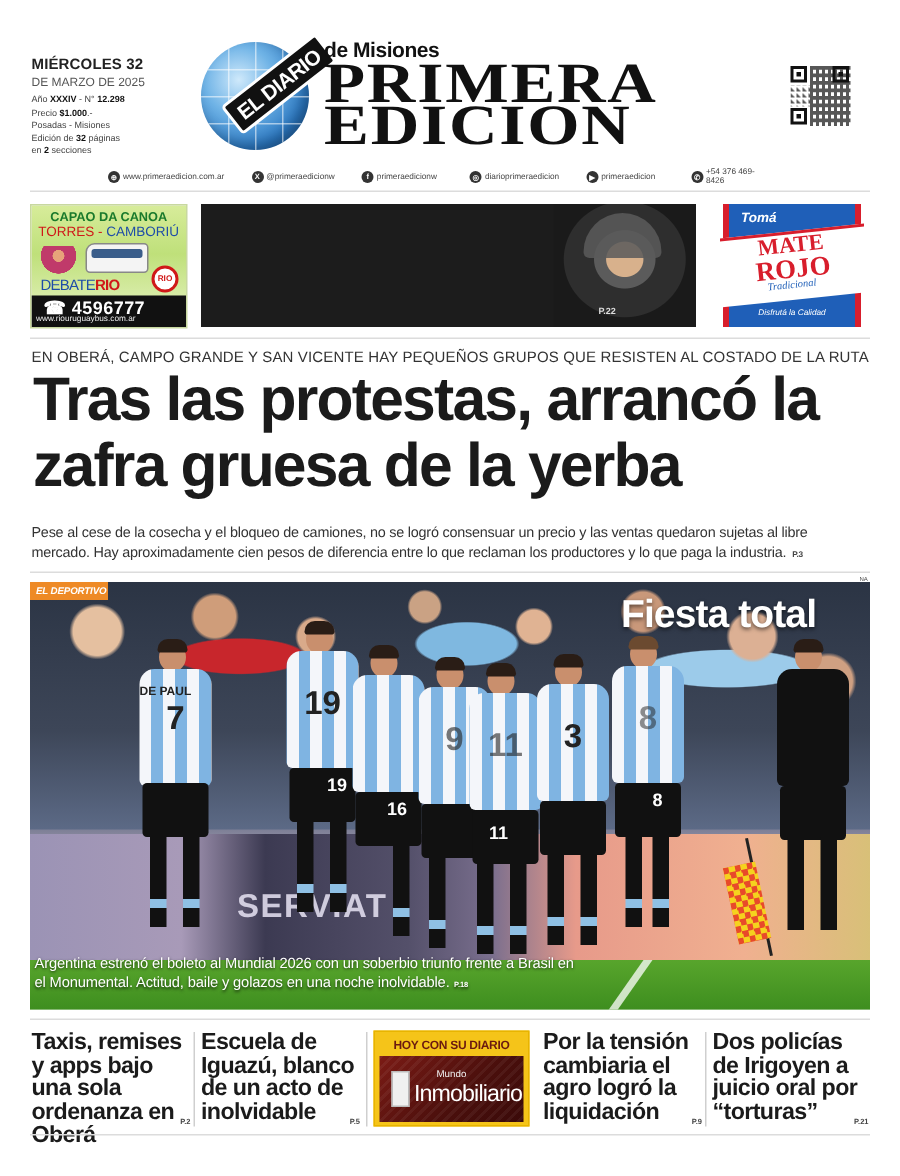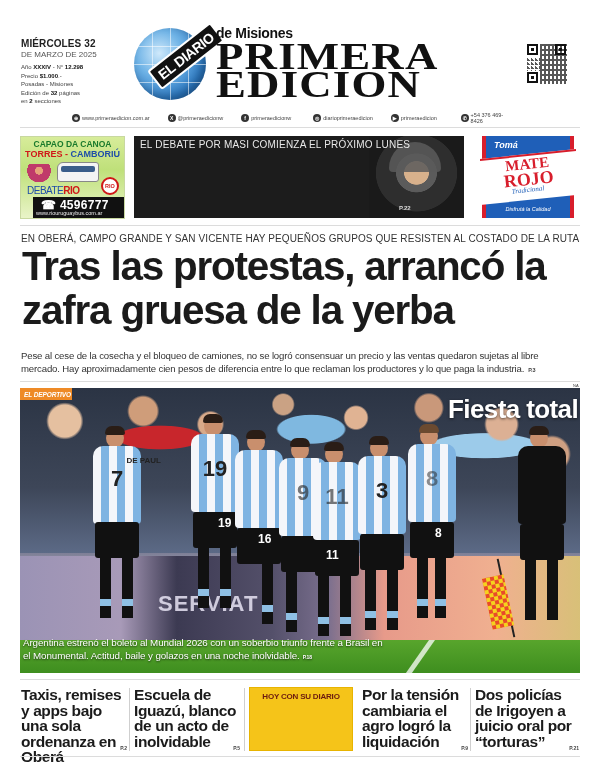--- a/index.html
+++ b/index.html
@@ -45,29 +45,29 @@
   .social .item:nth-child(5) { margin-right: 24px; }
   .social .ico { width: 8px; height: 8px; border-radius: 50%; background: #333; color: #fff; font-size: 5px;
     display: inline-flex; align-items: center; justify-content: center; margin-right: 2px; font-weight: bold; }
 
   .rule { position: absolute; left: 20px; width: 560px; height: 1px; background: #dcdcdc; }
 
   
   .ad-trans { position: absolute; left: 20px; top: 136px; width: 105px; height: 83px; overflow: hidden;
     background: linear-gradient(180deg, #d7ec9a 0%, #bfe07a 40%, #e9f4c8 100%); border: 1px solid #c8d8a0; }
   .ad-trans .t1 { position: absolute; left: 0; top: 2px; width: 100%; text-align: center; font-size: 8.5px; font-weight: bold; color: #1a7a2c; }
-  .ad-trans .t2 { position: absolute; left: 0; top: 12px; width: 100%; text-align: center; font-size: 9px; font-weight: bold; color: #d01818; }
+  .ad-trans .t2 { position: absolute; left: 0; top: 12px; width: 100%; text-align: center; font-size: 9px; font-weight: normal; color: #d01818; }
   .ad-trans .t2 span { color: #1e4da8; }
   .ad-trans .bus { position: absolute; left: 36px; top: 25px; width: 42px; height: 20px; background: #f4f4f4; border-radius: 6px 3px 3px 3px; border: 1px solid #888; }
   .ad-trans .bus::after { content: ""; position: absolute; left: 3px; top: 3px; width: 34px; height: 6px; background: #3a5d8a; border-radius: 2px; }
   .ad-trans .people { position: absolute; left: 6px; top: 27px; width: 24px; height: 22px; background: radial-gradient(circle at 50% 30%, #e7a37a 0 20%, #c03a6a 21% 60%, transparent 61%); }
   .ad-trans .brand { position: absolute; left: 6px; top: 48px; font-size: 10px; color: #1e4da8; letter-spacing: -0.5px; }
   .ad-trans .brand b { color: #d01818; }
   .ad-trans .rio { position: absolute; left: 80px; top: 40px; width: 18px; height: 18px; border-radius: 50%; background: #fff; border: 2px solid #d01818; color: #d01818; font-size: 5.5px; font-weight: bold; display: flex; align-items: center; justify-content: center; }
-  .ad-trans .phonebar { position: absolute; left: 12px; bottom: 0; width: 100%; height: 21px; background: #111; color: #fff; padding-left: 14px; }
+  .ad-trans .phonebar { position: absolute; left: 0; bottom: 0; width: 100%; height: 21px; background: #111; color: #fff; padding-left: 14px; }
   .ad-trans .phone { position: absolute; left: 8px; top: 1px; font-size: 12px; font-weight: bold; letter-spacing: 0.3px; }
   .ad-trans .url { position: absolute; left: 3px; top: 13px; font-size: 5.5px; color: #eee; }
 
   .teaser { position: absolute; left: 134px; top: 136px; width: 330px; height: 82px; background: #1c1c1c; overflow: hidden; }
   .teaser .photo { position: absolute; right: 0; top: 0; width: 95px; height: 82px;
     background: radial-gradient(ellipse at 50% 45%, #d8b18c 0 18%, #5b5b5b 19% 30%, #2e2e2e 31% 60%, #1a1a1a 61%); }
   .teaser .photo::before { content: ""; position: absolute; left: 20px; top: 6px; width: 52px; height: 30px; border-radius: 26px 26px 4px 4px; background: #5a5a5a; opacity: 0.85; }
   .teaser .kicker { position: absolute; left: 6px; top: 3px; font-size: 10px; color: #e8e8e8; letter-spacing: 0.2px; white-space: nowrap; z-index: 2; }
   .teaser .title { position: absolute; left: 5px; top: 15px; width: 320px; font-size: 17.5px; font-weight: bold; color: #fff; line-height: 20px; letter-spacing: -0.3px; z-index: 2; }
   .teaser .page { position: absolute; left: 265px; top: 69px; font-size: 6px; color: #ddd; font-weight: bold; z-index: 2; }
@@ -114,30 +114,30 @@
   .sport .line-w { position: absolute; left: 395px; top: 252px; width: 6px; height: 40px; background: rgba(255,255,255,0.75); transform: skewX(-35deg); }
   .player { position: absolute; }
   .player .head { position: absolute; width: 18px; height: 20px; border-radius: 50%; background: #c98f6d; }
   .player .hair { position: absolute; width: 20px; height: 9px; border-radius: 10px 10px 3px 3px; background: #2a1d16; }
   .player .shirt { position: absolute; width: 48px; height: 78px; border-radius: 10px 10px 4px 4px;
     background: repeating-linear-gradient(90deg, #f4f6fa 0 8px, #7fb4e2 8px 16px); }
   .player .num { position: absolute; font-size: 22px; font-weight: bold; color: #222; width: 48px; text-align: center; }
   .player .shorts { position: absolute; width: 44px; height: 36px; background: #111; border-radius: 3px; }
   .player .snum { position: absolute; font-size: 12px; font-weight: bold; color: #fff; }
   .player .leg { position: absolute; width: 11px; height: 62px; background: linear-gradient(180deg, #111 0 70%, #8fc0e4 70% 80%, #111 80%); }
-  .player .name { position: absolute; font-size: 8px; font-weight: bold; color: #222; width: 68px; text-align: right; }
+  .player .name { position: absolute; font-size: 8px; font-weight: bold; color: #222; width: 68px; text-align: left; }
   .ref .shirt { background: #111; }
   .flag { position: absolute; left: 467px; top: 188px; width: 22px; height: 52px; transform: rotate(-12deg);
     background: conic-gradient(#f5d21e 25%, #e84a2a 0 50%, #f5d21e 0 75%, #e84a2a 0) 0 0/8px 8px; }
   .flag-pole { position: absolute; left: 485px; top: 170px; width: 2px; height: 80px; background: #222; transform: rotate(-12deg); }
 
   .section-tag { position: absolute; left: 20px; top: 388px; width: 52px; height: 12px; background: #ee8a26; color: #fff;
     font-size: 6.5px; font-weight: bold; font-style: italic; display: flex; align-items: center; padding-left: 4px; letter-spacing: -0.1px; z-index: 5; }
   .sport-title { position: absolute; left: 414px; top: 394px; font-size: 26px; font-weight: bold; color: #fff; letter-spacing: -0.6px;
-    text-shadow: 0 1px 3px rgba(0,0,0,0.6); z-index: 5; white-space: nowrap; margin-left: 34px; }
+    text-shadow: 0 1px 3px rgba(0,0,0,0.6); z-index: 5; white-space: nowrap; }
   .sport-caption { position: absolute; left: 23px; top: 637px; width: 360px; font-size: 9.8px; color: #fff; line-height: 12.5px;
     text-shadow: 0 1px 2px rgba(0,0,0,0.7); z-index: 5; letter-spacing: -0.1px; }
   .sport-caption .pg { font-size: 5px; font-weight: bold; margin-left: 3px; }
 
   
   .brief { position: absolute; top: 687px; height: 68px; }
   .brief .t { font-size: 15.5px; font-weight: bold; color: #1b1b1b; line-height: 15.5px; letter-spacing: -0.4px; }
   .brief .pg { position: absolute; right: 0; bottom: 4px; font-size: 5px; font-weight: bold; color: #444; }
   .vsep { position: absolute; top: 688px; width: 1px; height: 63px; background: #cfcfcf; }
 
@@ -249,21 +249,20 @@
   </div>
   <div class="rio">RIO</div>
   <div class="phonebar">
     <div class="phone">☎ 4596777</div>
     <div class="url">www.riouruguaybus.com.ar</div>
   </div>
 </div>
 
 <div class="teaser">
   <div class="photo"></div>
-  <div class="kicker">EL DEBATE POR MASI COMIENZA EL PRÓXIMO LUNES</div>
   <div class="page">P.22</div>
 </div>
 
 <div class="ad-mate">
   <div class="blue"></div>
   <div class="redl"></div>
   <div class="redr"></div>
   <div class="toma">Tomá</div>
   <div class="banner"></div>
   <div class="mate">
@@ -392,20 +391,25 @@
 <div class="vsep" style="left:129px"></div>
 
 <div class="brief" style="left:134px;width:106px">
   <div class="t">Escuela de Iguazú, blanco de un acto de inolvidable</div>
   <div class="pg">P.5</div>
 </div>
 <div class="vsep" style="left:244px"></div>
 
 <div class="promo">
   <div class="hoy">HOY CON SU DIARIO</div>
+  <div class="box">
+    <div class="door"></div>
+    <div class="mundo">Mundo</div>
+    <div class="inmo">Inmobiliario</div>
+  </div>
 </div>
 
 <div class="brief" style="left:362px;width:106px">
   <div class="t">Por la tensión cambiaria el agro logró la liquidación</div>
   <div class="pg">P.9</div>
 </div>
 <div class="vsep" style="left:470px"></div>
 
 <div class="brief" style="left:475px;width:104px">
   <div class="t">Dos policías de Irigoyen a juicio oral por “torturas”</div>

